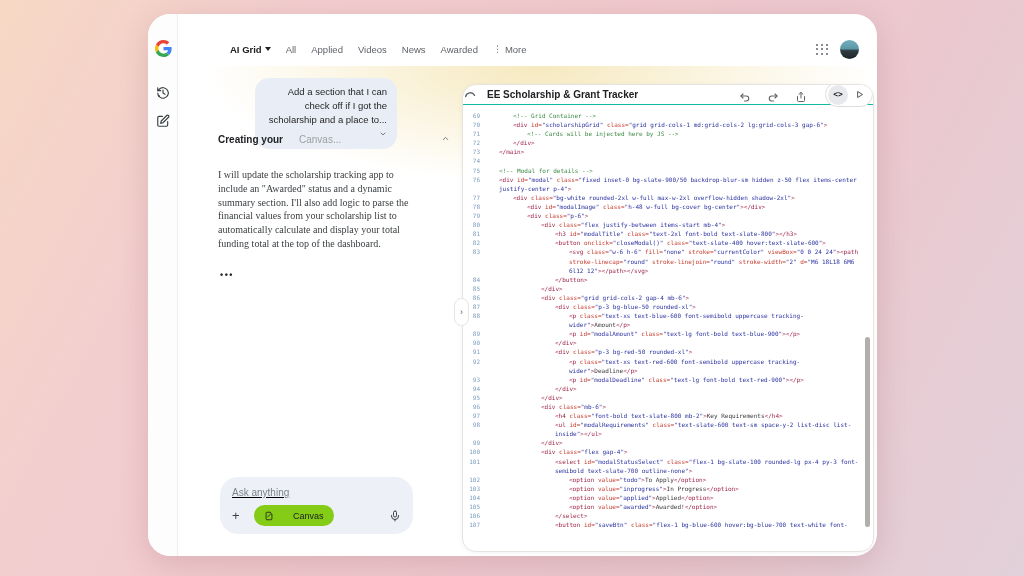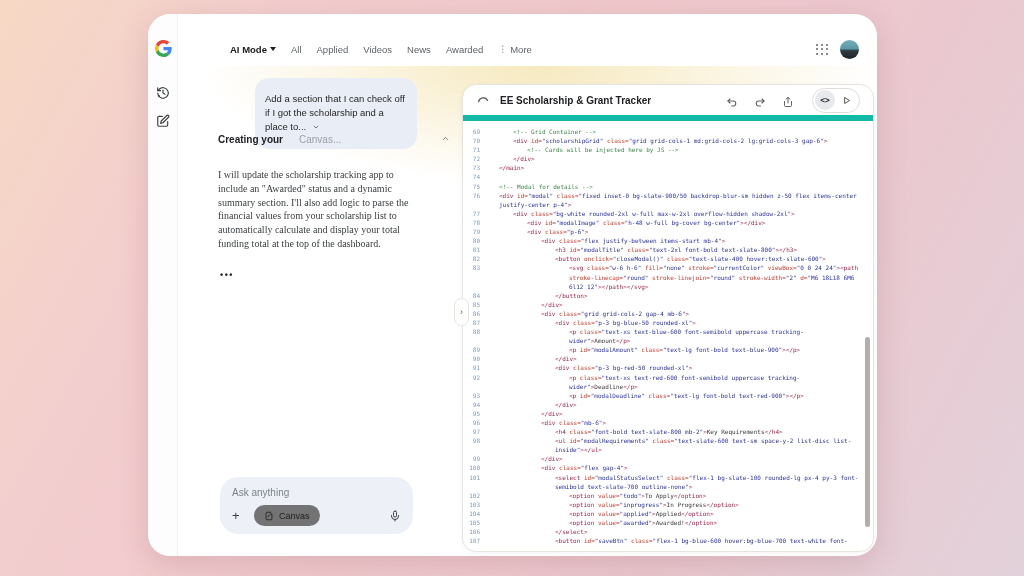--- a/index.html
+++ b/index.html
@@ -37,59 +37,59 @@
   .nav-more { display:flex; align-items:center; gap:3px; }
   .vdots { letter-spacing:0; font-size:9px; color:#5f6368; }
   .nav-right { position:absolute; right:18px; top:26px; display:flex; align-items:center; gap:12px; z-index:2; }
   .apps-grid { width:12px; height:12px; display:grid; grid-template-columns:repeat(3,1fr); gap:2.5px; }
   .apps-grid i { width:2px; height:2px; border-radius:50%; background:#5f6368; }
   .avatar { width:19px; height:19px; border-radius:50%;
     background:linear-gradient(180deg,#74aebc 0%,#5b98a6 46%,#2c3a41 56%,#1c252a 100%); }
   
   .chat { position:absolute; left:30px; top:58px; width:282px; bottom:0; z-index:1; }
   .bubble {
-    position:absolute; left:77px; top:6px; width:162px; background:#e9eef6; border-radius:14px;
-    padding:14px 10px; font-size:9.5px; line-height:14px; color:#1f1f1f;
+    position:absolute; left:77px; top:6px; width:142px; background:#e9eef6; border-radius:14px;
+    padding:7px 10px; font-size:9.5px; line-height:14px; color:#1f1f1f;text-align:right;
   }
   .bubble .chev { display:inline-block; vertical-align:-1px; margin-left:3px; }
   .creating-row {
     position:absolute; left:40px; top:62px; width:232px; display:flex; align-items:center;
     font-size:10px; cursor:pointer;
   }
   .creating-prefix { color:#202124; font-weight:bold; }
   .creating-suffix { color:#9aa0a6; margin-left:16px; }
   .creating-row .chev-up { margin-left:auto; }
   .assistant-text {
     position:absolute; left:40px; top:96px; width:196px;
     font-size:10px; line-height:13.8px; color:#3c4043;font-family:Liberation Serif, serif;
   }
   .typing-dots { position:absolute; left:42px; top:198px; font-size:9px; letter-spacing:1.5px; color:#202124; font-weight:bold; }
   .input-card {
     position:absolute; left:42px; top:405px; width:193px; height:57px;
-    background:#edf1f7; border-radius:18px; padding:10px 12px;
+    background:#edf1f7; border-radius:18px; padding:10px 12px;text-decoration:underline;
   }
   .input-placeholder { font-size:10px; color:#7d828a; }
   .input-row { position:absolute; left:12px; right:12px; bottom:8px; display:flex; align-items:center; }
   .plus-btn { font-size:13px; color:#3c4043; width:14px; cursor:pointer; }
   .canvas-chip {
-    display:flex; align-items:center; gap:5px; background:#737373; border-radius:11px;
+    display:flex; align-items:center; gap:19px; background:#84cc16; border-radius:11px;
     height:21px; padding:0 10px; margin-left:8px; cursor:pointer;
   }
   .canvas-chip svg { width:10px; height:10px; }
   .canvas-chip span { font-size:9px; color:#202124; }
   .mic-btn { margin-left:auto; width:12px; height:14px; cursor:pointer; }
   .mic-btn svg { width:100%; height:100%; }
   
   .codepanel {
     position:absolute; left:314px; top:70px; width:412px; height:468px; z-index:2;
     background:#fff; border:1px solid #e7e4e0; border-radius:14px;
     box-shadow:0 1px 5px rgba(0,0,0,.05); overflow:hidden;
   }
   .panel-header {
-    height:36px; border-bottom:6px solid #14b8a6; display:flex; align-items:center; padding:0 13px;
+    height:20px; border-bottom:1px solid #14b8a6; display:flex; align-items:center; padding:0 0;
   }
   .spinner-arc { width:14px; height:14px; margin-right:10px; }
   .panel-title { font-size:10px; font-weight:bold; color:#202124; }
   .header-actions { margin-left:auto; display:flex; align-items:center; gap:16px; }
   .icon-btn { width:12px; height:12px; color:#5f6368; cursor:pointer; }
   .icon-btn svg { width:100%; height:100%; }
   .view-toggle {
     display:flex; align-items:center; border:1px solid #e0ddd9; border-radius:13px;
     height:25px; padding:2px; margin-left:2px; background:#fff;
   }
@@ -152,21 +152,21 @@
     <span class="rail-icon" style="top:100px">
       <svg viewBox="0 0 24 24" fill="none" stroke="currentColor" stroke-width="2" stroke-linecap="round" stroke-linejoin="round">
           <path d="M11 4H5a2 2 0 0 0-2 2v13a2 2 0 0 0 2 2h13a2 2 0 0 0 2-2v-6"></path>
           <path d="M18.4 2.6a2.1 2.1 0 0 1 3 3L12 15l-4 1 1-4 9.4-9.4z"></path>
         </svg>
     </span>
   </div>
 
   <div class="topnav">
     <span class="ai-mode">
-      <span>AI Mode</span>
+      <span>AI Grid</span>
       <span class="caret-down"></span>
     </span>
     <span class="nav-item">All</span>
     <span class="nav-item">Applied</span>
     <span class="nav-item">Videos</span>
     <span class="nav-item">News</span>
     <span class="nav-item">Awarded</span>
     <span class="nav-more">
       <span class="vdots">⋮</span>
       <span>More</span>

